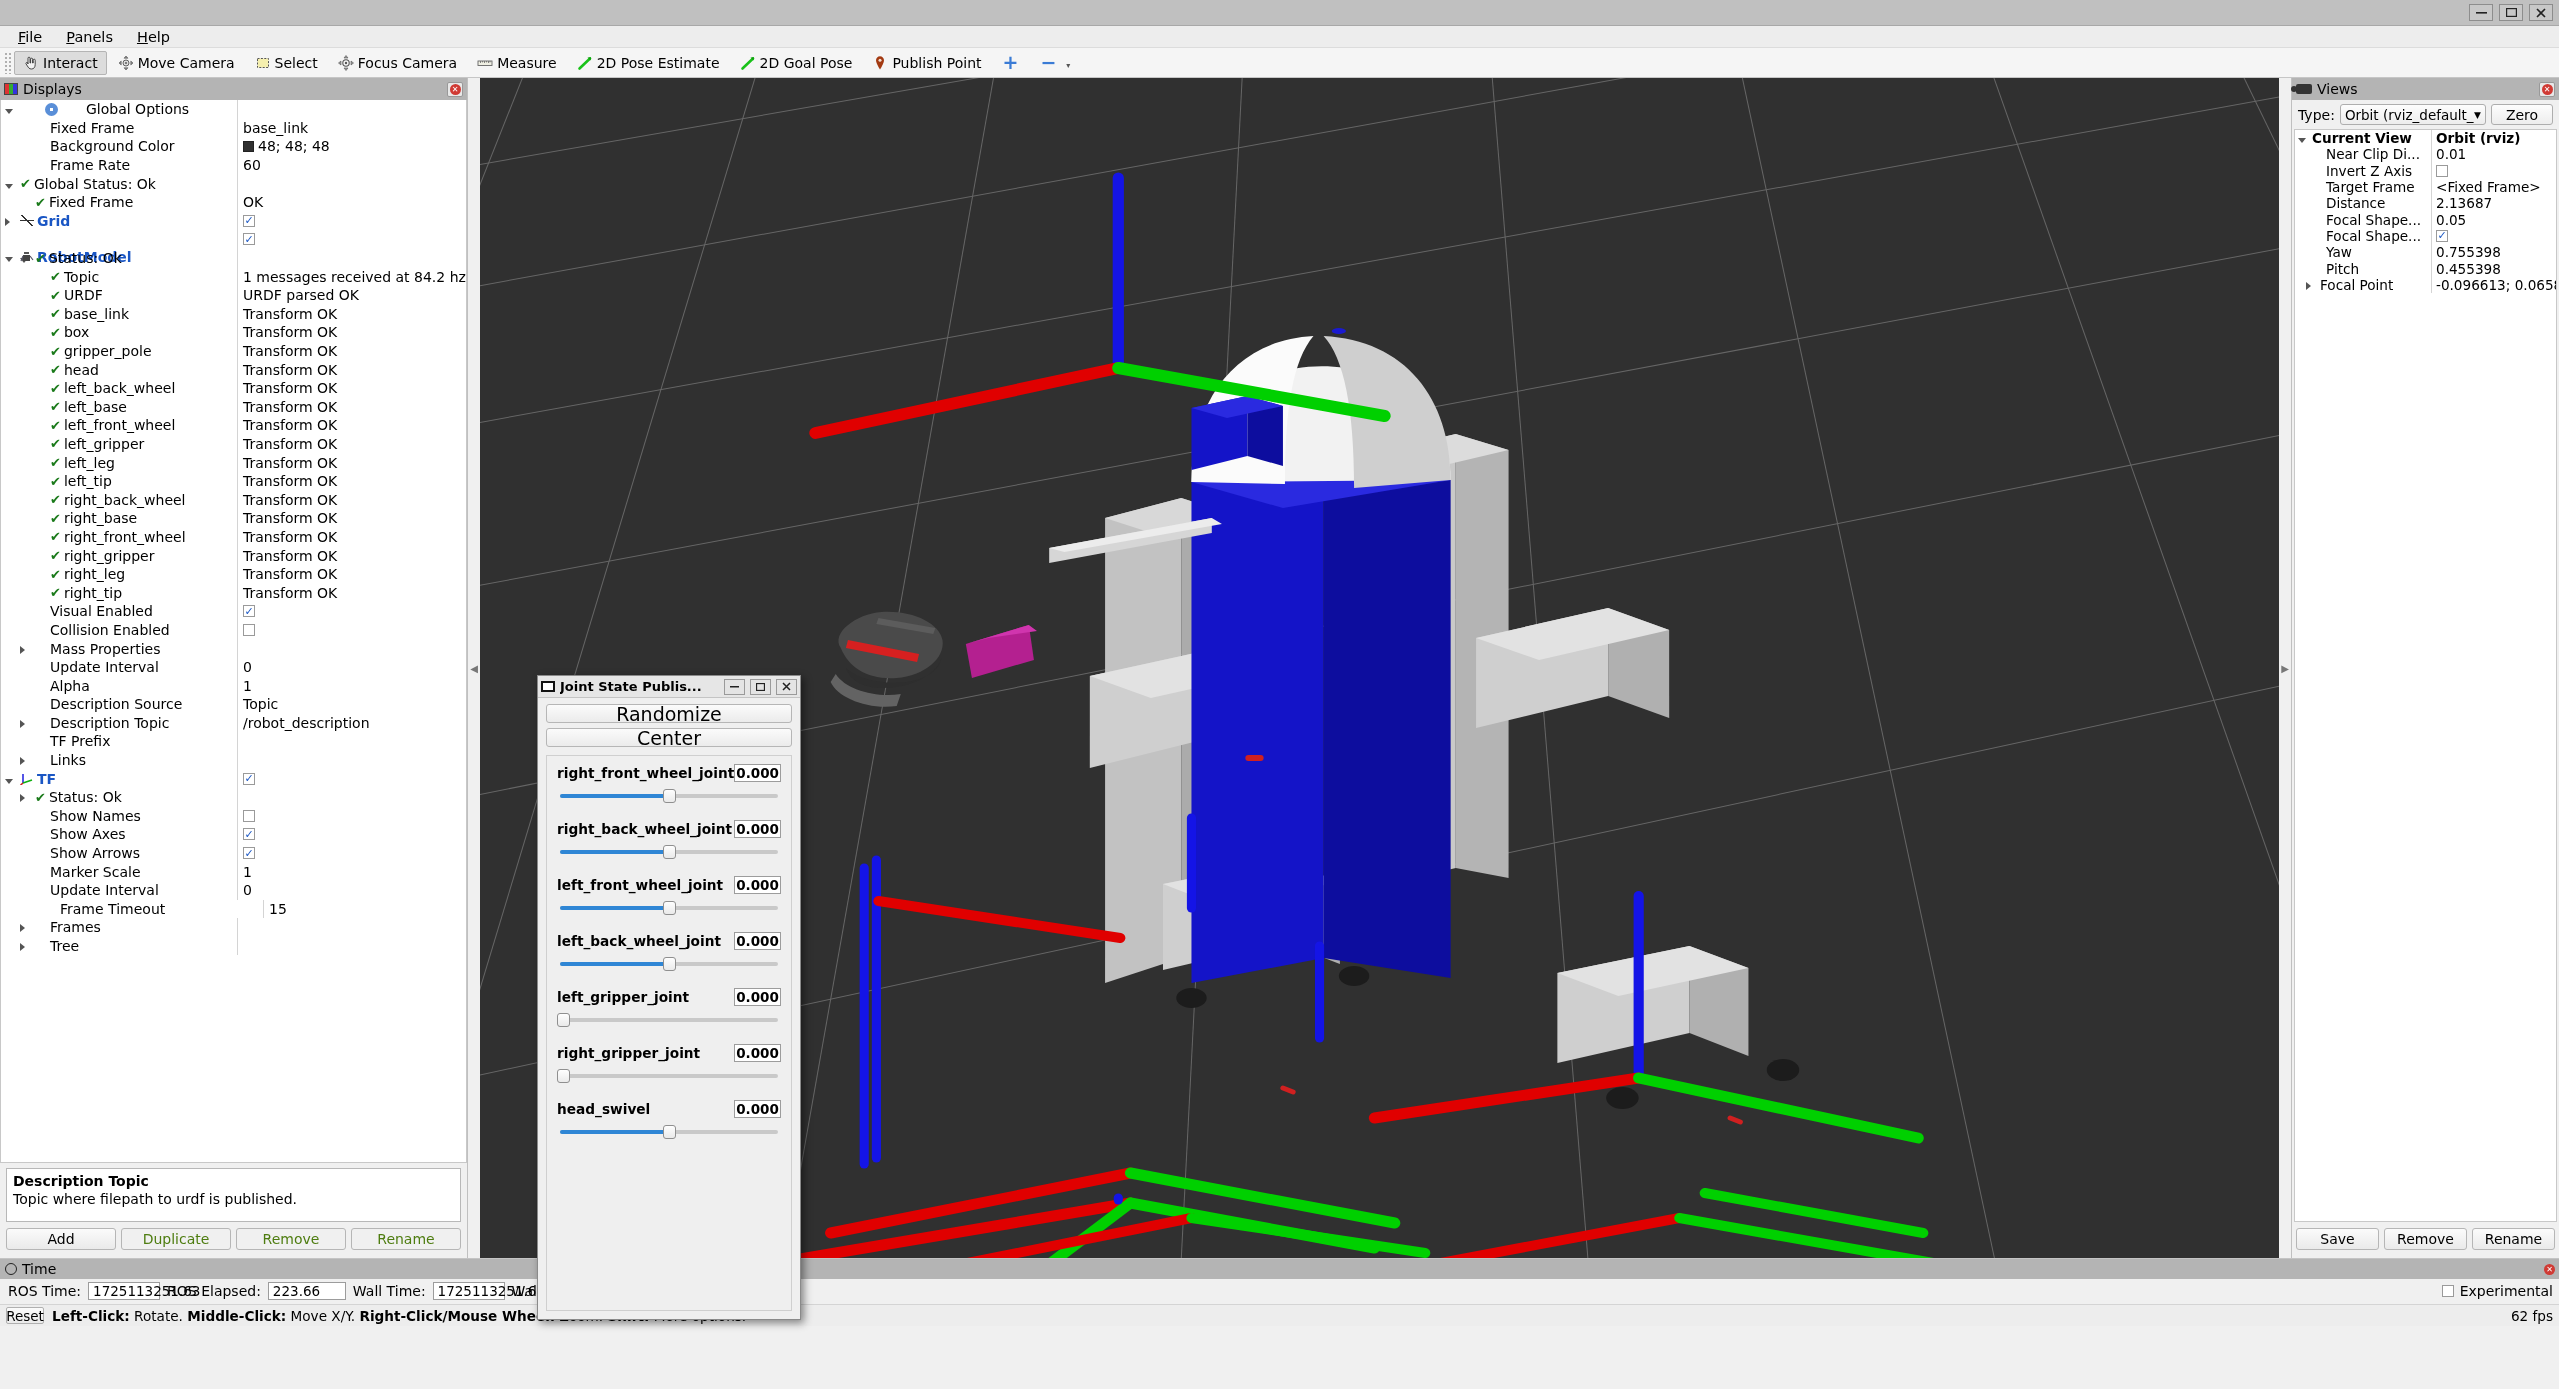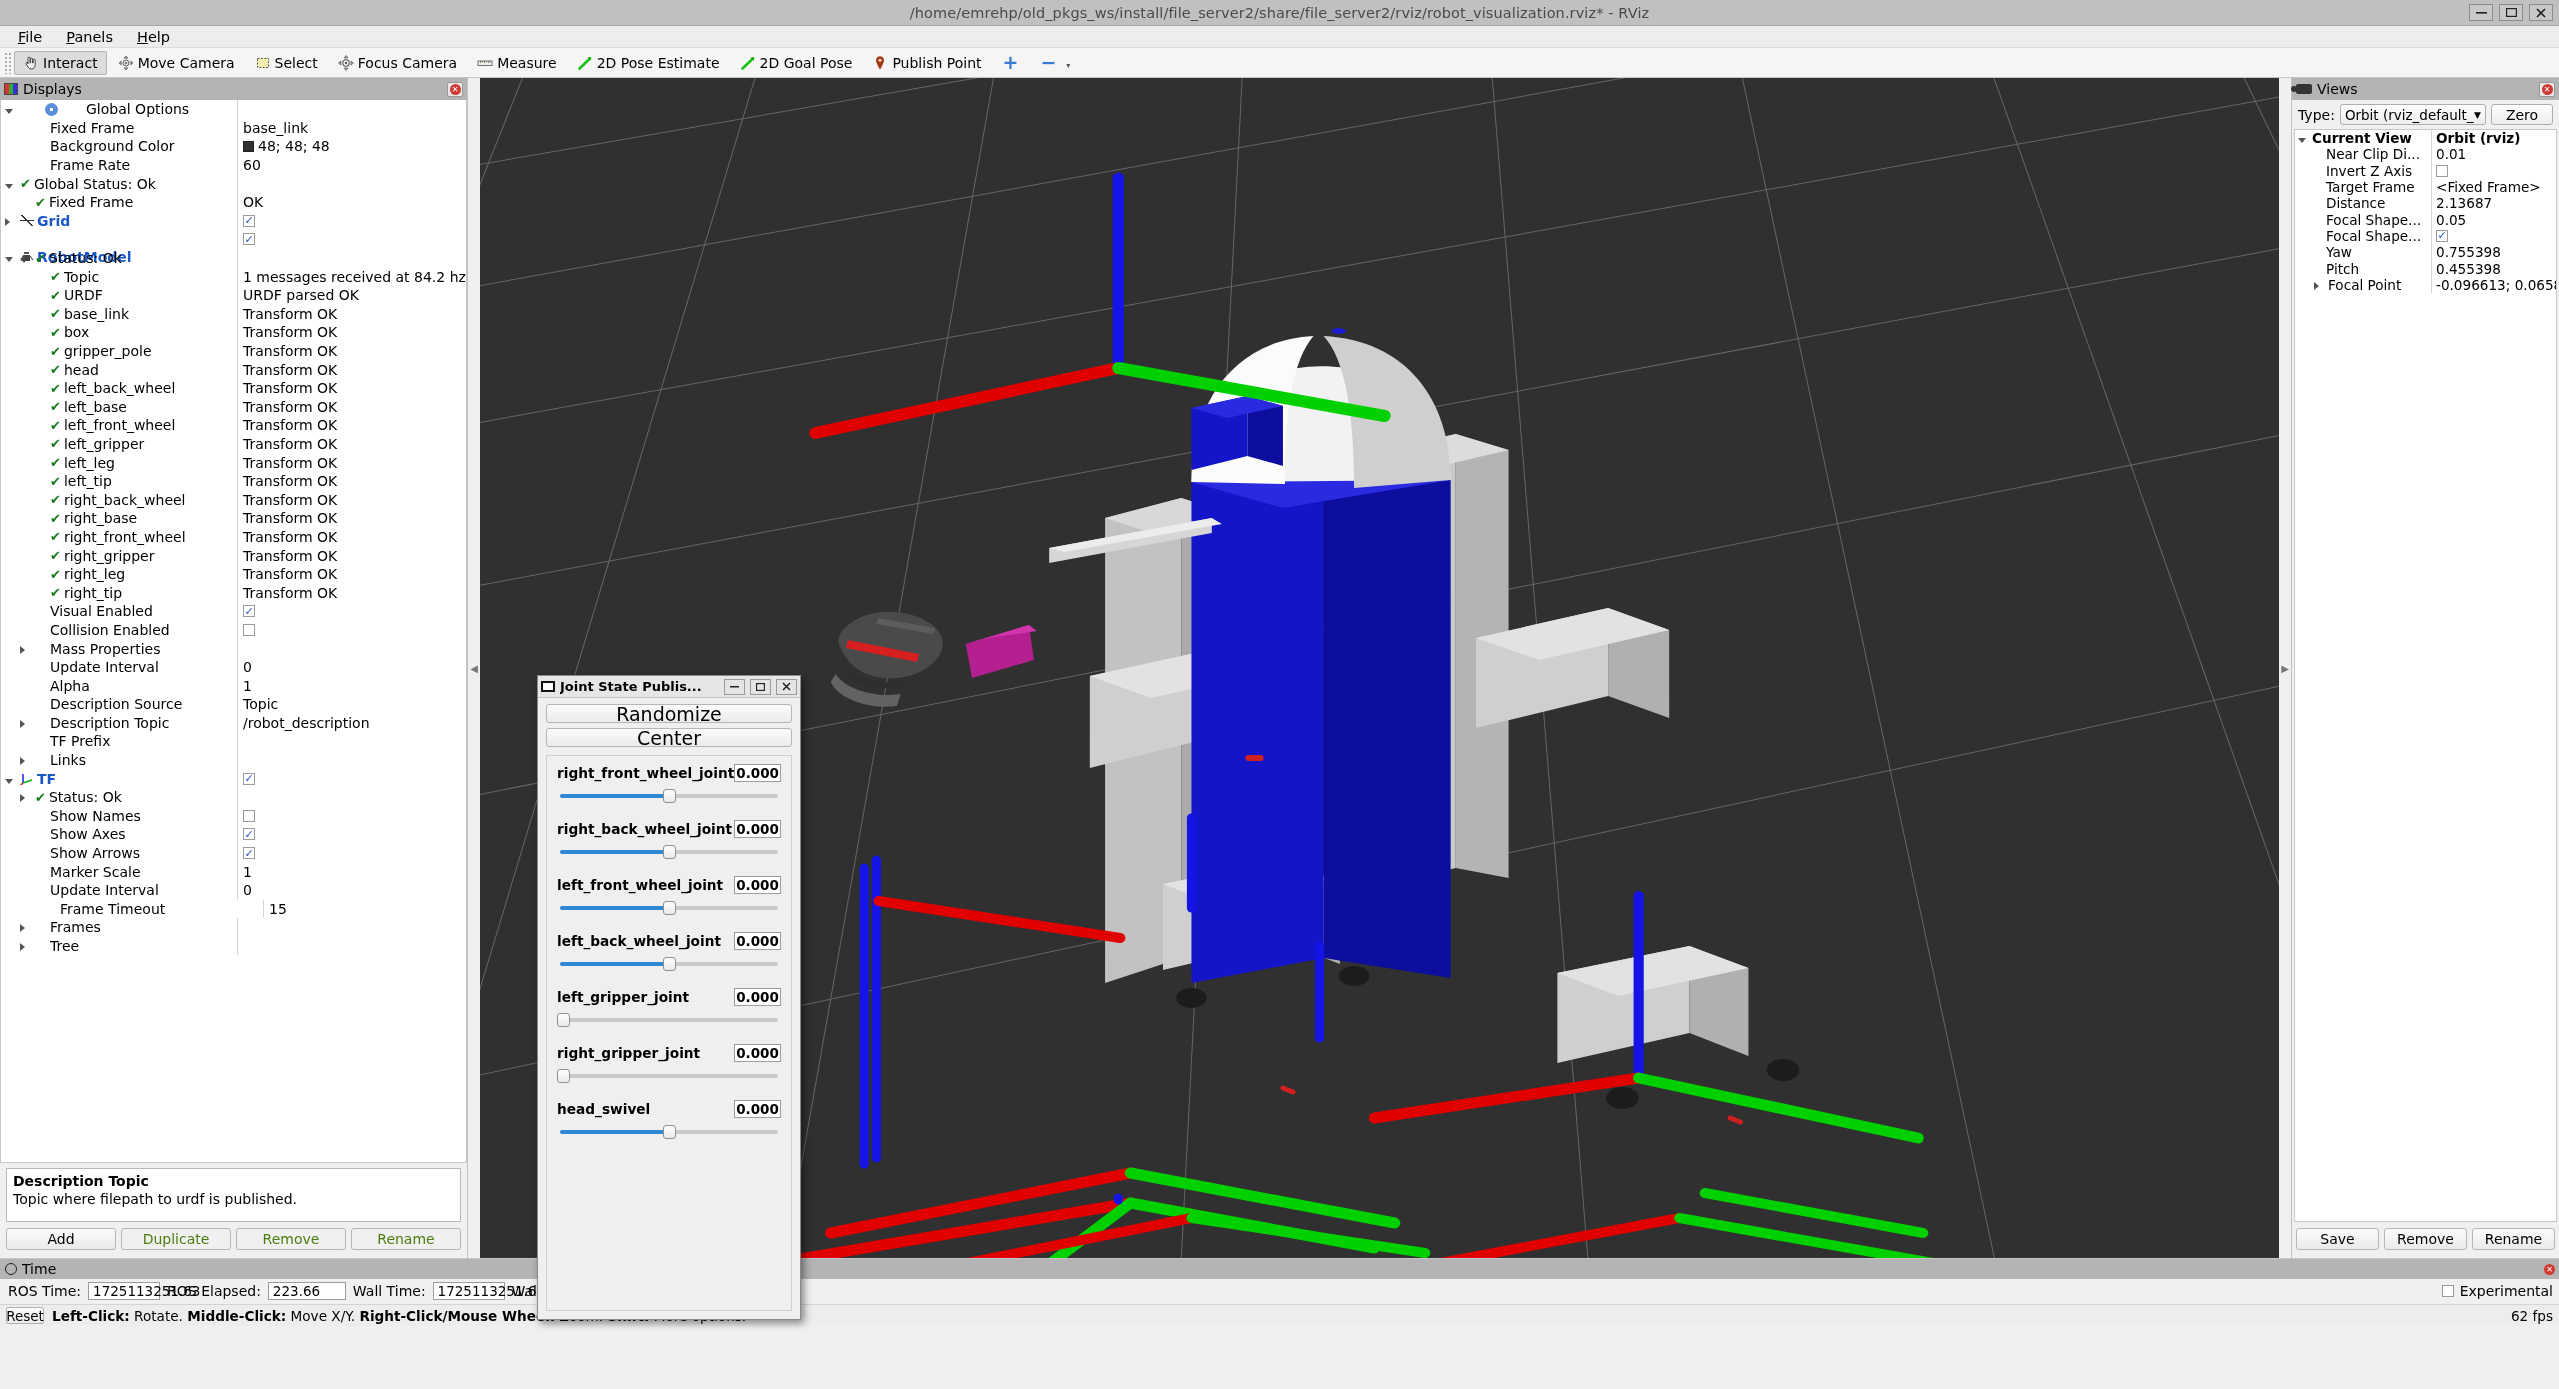--- a/index.html
+++ b/index.html
@@ -202,21 +202,20 @@
      background:linear-gradient(#fbfbfb,#eaeaea); display:flex; align-items:center;
      justify-content:center; font-size:13.5px;}
   .hint b{ font-weight:bold; }
   .fps{ margin-left:auto; }
   .ph-close-right{ position:absolute; right:4px; }
 </style>
 </head>
 <body>
 
 <div class="titlebar">
-  <div class="titlebar-title">/home/emrehp/old_pkgs_ws/install/file_server2/share/file_server2/rviz/robot_visualization.rviz* - RViz</div>
   <div class="win-btns">
     <div class="win-btn">
       <svg width="11" height="3" viewBox="0 0 11 3">
           <rect x="0" y="1" width="11" height="1.6" fill="#222"></rect>
         </svg>
     </div>
     <div class="win-btn">
       <svg width="11" height="9" viewBox="0 0 11 9">
           <rect x="0.5" y="0.5" width="10" height="8" fill="none" stroke="#222" stroke-width="1.4"></rect>
         </svg>
@@ -1033,21 +1032,21 @@
         <div class="vrow">
           <div class="vname" style="padding-left: 17px;">
             <span class="tw"></span>
             <span>Pitch</span>
           </div>
           <div class="vval">
             <span>0.455398</span>
           </div>
         </div>
         <div class="vrow">
-          <div class="vname" style="padding-left: 19px;">
+          <div class="vname" style="padding-left: 11px;">
             <span class="tw"><i class="arrow-r" style="display:inline-block"></i></span>
             <span>Focal Point</span>
           </div>
           <div class="vval">
             <span>-0.096613; 0.0658...</span>
           </div>
         </div>
       </div>
     <div class="rp-buttons">
       <div class="rp-btn">Save</div>

